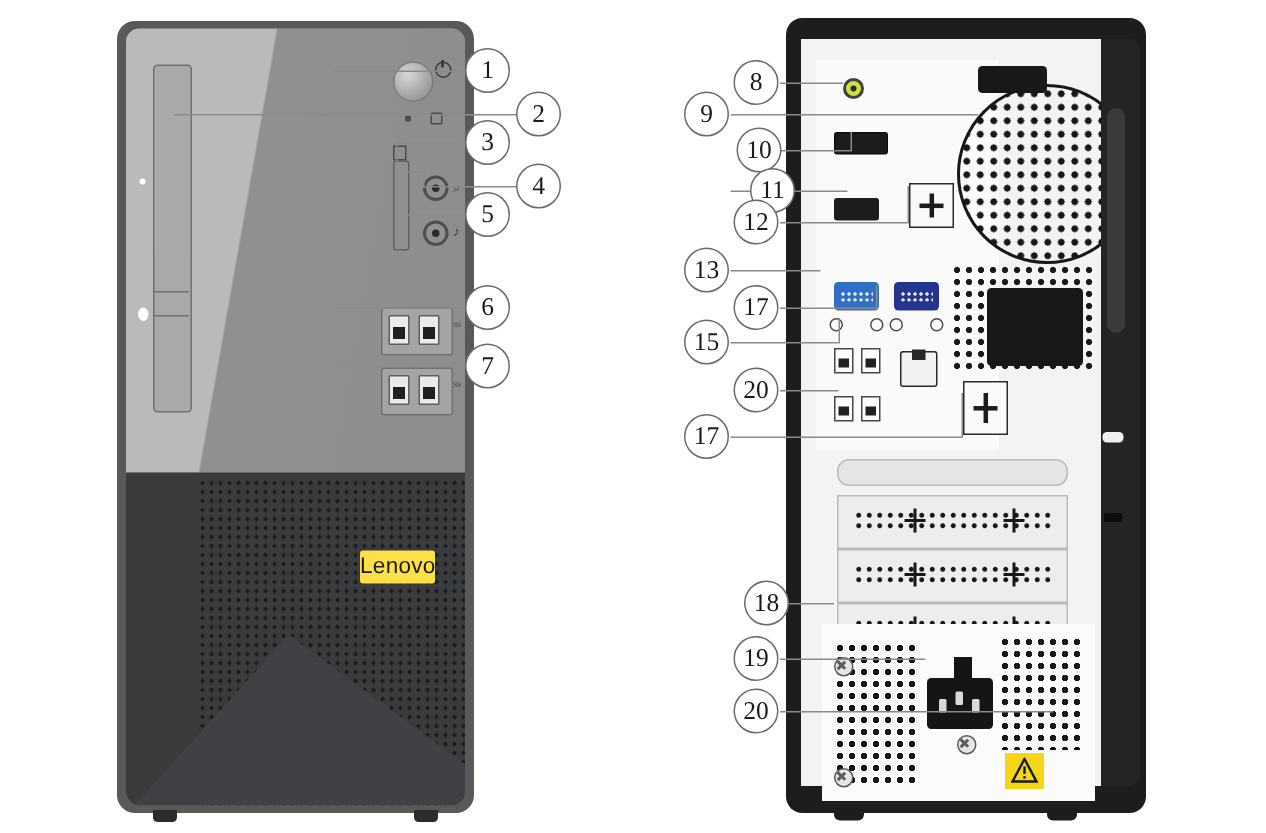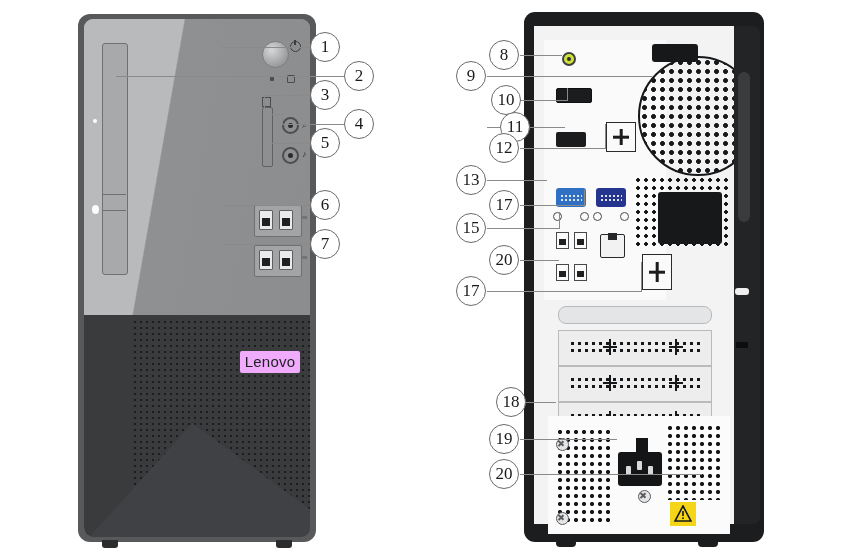--- a/index.html
+++ b/index.html
@@ -59,22 +59,22 @@
   #hp-jack{left:198px;top:128px;}
   .jack-gl{position:absolute;font-size:9px;color:#3a3b3d;}
 
   .usb-group{position:absolute;background:#a3a4a6;border:1.3px solid #6e7072;border-radius:2px;}
   .usb-port{position:absolute;width:14px;height:20px;background:#e9eaec;border:1.4px solid #5d5f61;border-radius:1px;box-sizing:border-box;}
   .usb-port:after{content:"";position:absolute;left:2px;top:7px;right:2px;height:8px;background:#1f2022;}
   #usb-front-1{left:170px;top:186px;width:46px;height:30px;}
   #usb-front-2{left:170px;top:226px;width:46px;height:30px;}
   .usb-lbl{position:absolute;font-size:5px;color:#3f4042;letter-spacing:-.3px;}
 
-  .lenovo-badge{position:absolute;left:156px;top:332px;width:60px;height:22px;
-                background:#f0abfc;border-radius:2px;color:#1d1e20;
+  .lenovo-badge{position:absolute;left:156px;top:348px;width:50px;height:22px;
+                background:#fde047;border-radius:2px;color:#1d1e20;
                 font-family:"Liberation Sans",sans-serif;font-size:15px;
                 text-align:center;line-height:22px;letter-spacing:.2px;}
 
   
   #rear-tower{left:524px;top:12px;width:240px;height:530px;}
   .rear-shell{position:absolute;inset:0;background:#1c1d1f;border-radius:11px;}
   .rear-panel{position:absolute;left:10px;top:14px;width:200px;height:498px;background:#f3f3f3;}
   .rear-right-strip{position:absolute;left:210px;top:14px;width:26px;height:498px;background:#232426;border-radius:0 7px 7px 0;}
   .rear-handle{position:absolute;left:214px;top:60px;width:12px;height:150px;background:#3a3b3d;border-radius:6px;}
 

